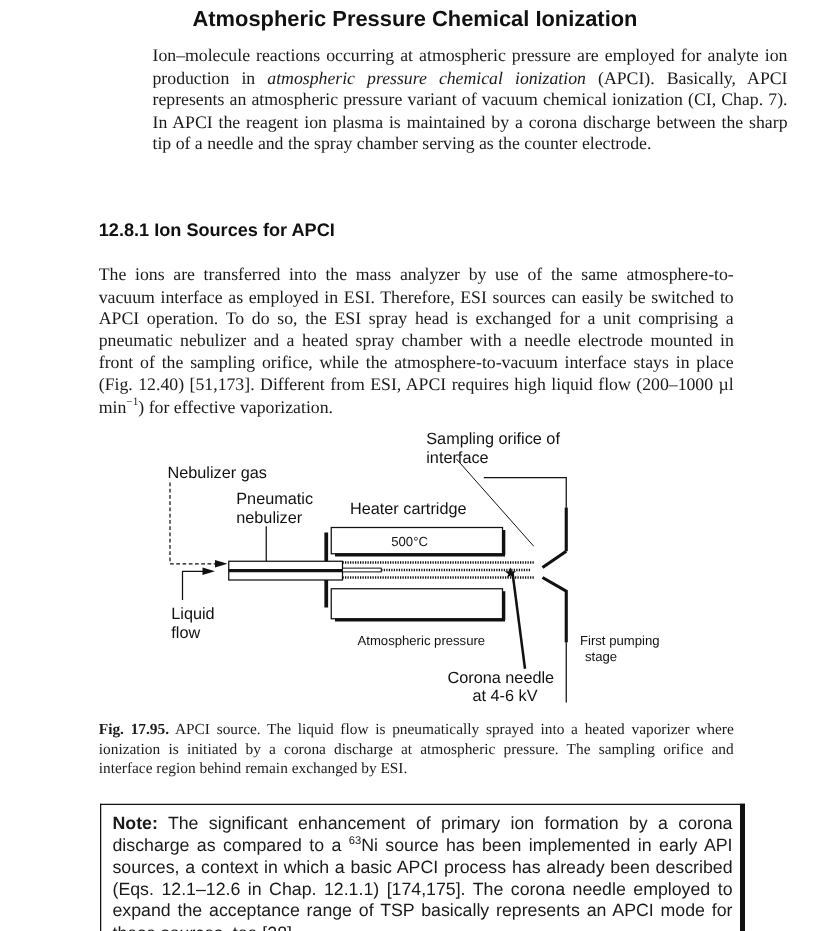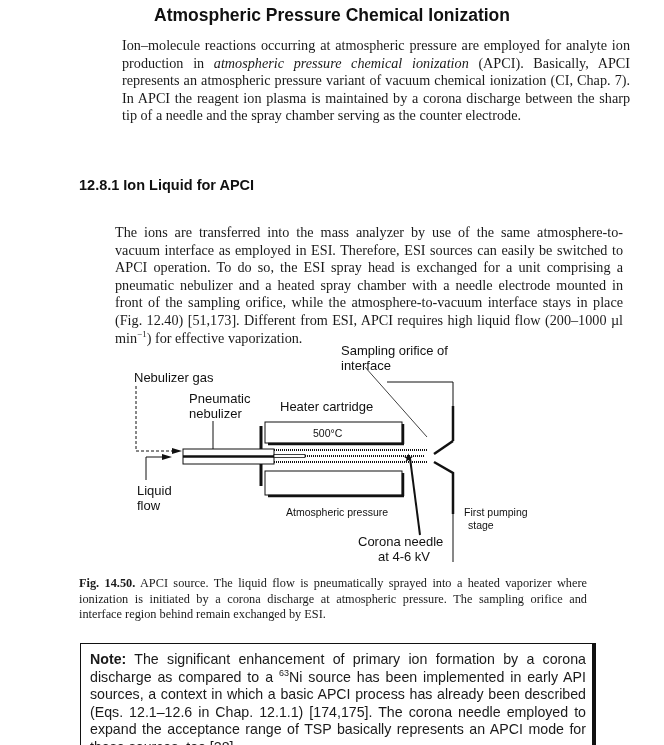--- a/index.html
+++ b/index.html
@@ -7,21 +7,21 @@
   .title {
     position: absolute; left: 0; top: 5px; width: 664px; text-align: center;
     font-family: "Liberation Sans", sans-serif; font-weight: bold; font-size: 17.5px; color: #111;
   }
   .para {
     position: absolute; left: 79px; width: 508px;
     font-family: "Liberation Serif", serif; font-size: 14.2px; line-height: 17.6px;
     text-align: justify; color: #1a1a1a;
   }
   .p1 { top: 37px; margin-left: 43px; }
-  .p2 { top: 224px; margin-left: 36px; }
+  .p2 { top: 212px; }
   .section-heading {
     position: absolute; left: 79px; top: 177px;
     font-family: "Liberation Sans", sans-serif; font-weight: bold; font-size: 14.5px; color: #111;
   }
   .figure { position: absolute; left: 120px; top: 340px; width: 440px; height: 230px; }
   .figure svg { width: 440px; height: 230px; display: block; }
   .fig-label { font-family: "Liberation Sans", sans-serif; fill: #111; }
   .caption {
     position: absolute; left: 79px; top: 576px; width: 508px;
     font-family: "Liberation Serif", serif; font-size: 12.3px; line-height: 15.5px;
@@ -41,21 +41,21 @@
   .note-text b { font-weight: bold; }
   sup { font-size: 9px; line-height: 0; }
 </style>
 </head>
 <body>
 
 <div class="title">Atmospheric Pressure Chemical Ionization</div>
 
 <div class="para p1"><span>Ion–molecule reactions occurring at atmospheric pressure are employed for analyte ion production in </span><i>atmospheric pressure chemical ionization</i><span> (APCI). Basically, APCI represents an atmospheric pressure variant of vacuum chemical ionization (CI, Chap. 7). In APCI the reagent ion plasma is maintained by a corona discharge between the sharp tip of a needle and the spray chamber serving as the counter electrode.</span></div>
 
-<div class="section-heading">12.8.1 Ion Liquid for APCI</div>
+<div class="section-heading">12.8.1 Ion Sources for APCI</div>
 
 <div class="para p2"><span>The ions are transferred into the mass analyzer by use of the same atmosphere-to-vacuum interface as employed in ESI. Therefore, ESI sources can easily be switched to APCI operation. To do so, the ESI spray head is exchanged for a unit comprising a pneumatic nebulizer and a heated spray chamber with a needle electrode mounted in front of the sampling orifice, while the atmosphere-to-vacuum interface stays in place (Fig. 12.40) [51,173]. Different from ESI, APCI requires high liquid flow (200–1000 µl min</span><sup>−1</sup><span>) for effective vaporization.</span></div>
 
 <div class="figure">
   <svg viewBox="0 0 440 230" xmlns="http://www.w3.org/2000/svg">
 
     <text class="fig-label" x="14" y="42" font-size="13">Nebulizer gas</text>
     <text class="fig-label" x="69" y="63" font-size="13">Pneumatic</text>
     <text class="fig-label" x="69" y="78" font-size="13">nebulizer</text>
     <text class="fig-label" x="160" y="71" font-size="13">Heater cartridge</text>
@@ -115,17 +115,17 @@
       <line x1="245" y1="27" x2="307" y2="97" stroke="#111" stroke-width="0.8"></line>
       <polyline points="267,42 333,42 333,66" fill="none" stroke="#111" stroke-width="1"></polyline>
       <line x1="333" y1="66" x2="333" y2="101" stroke="#111" stroke-width="2.5"></line>
       <polyline points="333,101 314,114" fill="none" stroke="#111" stroke-width="2.5"></polyline>
       <polyline points="314,122 333,133 333,174" fill="none" stroke="#111" stroke-width="2.5"></polyline>
       <line x1="333" y1="174" x2="333" y2="222" stroke="#111" stroke-width="1"></line>
     </g>
   </svg>
 </div>
 
-<div class="caption"><b>Fig. 14.50.</b><span> APCI source. The liquid flow is pneumatically sprayed into a heated vaporizer where ionization is initiated by a corona discharge at atmospheric pressure. The sampling orifice and interface region behind remain exchanged by ESI.</span></div>
+<div class="caption"><b>Fig. 17.95.</b><span> APCI source. The liquid flow is pneumatically sprayed into a heated vaporizer where ionization is initiated by a corona discharge at atmospheric pressure. The sampling orifice and interface region behind remain exchanged by ESI.</span></div>
 
 <div class="note-box">
   <div class="note-text"><b>Note:</b><span> The significant enhancement of primary ion formation by a corona discharge as compared to a </span><sup>63</sup><span>Ni source has been implemented in early API sources, a context in which a basic APCI process has already been described (Eqs. 12.1–12.6 in Chap. 12.1.1) [174,175]. The corona needle employed to expand the acceptance range of TSP basically represents an APCI mode for these sources, too [28].</span></div>
 </div>
 
 </body></html>

